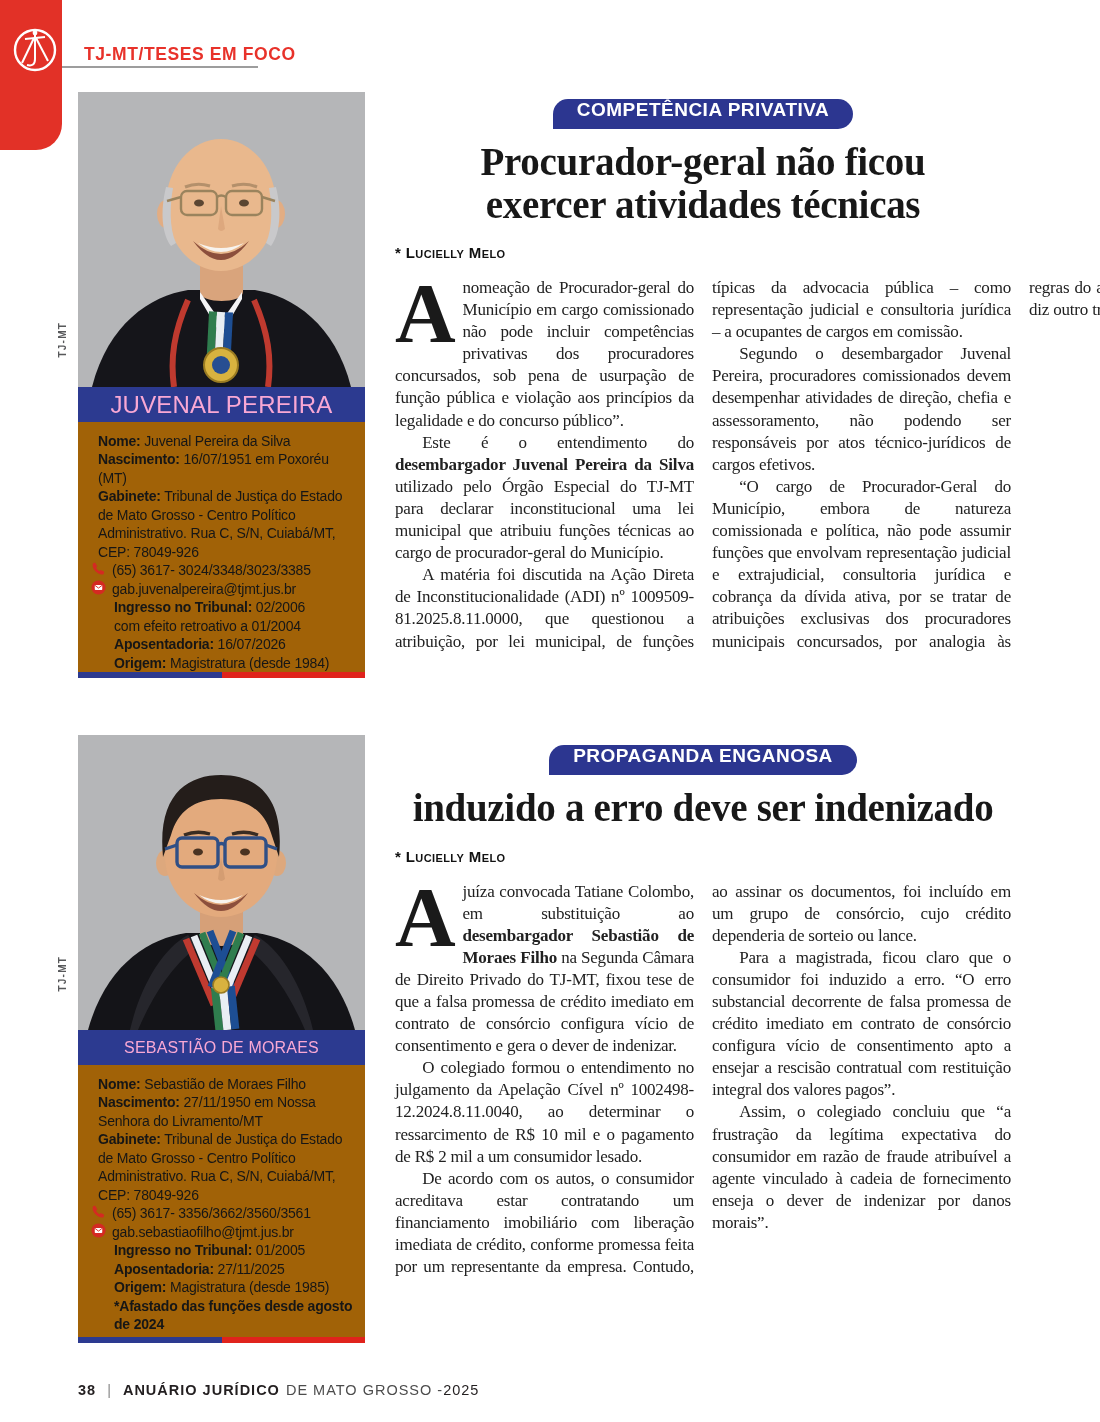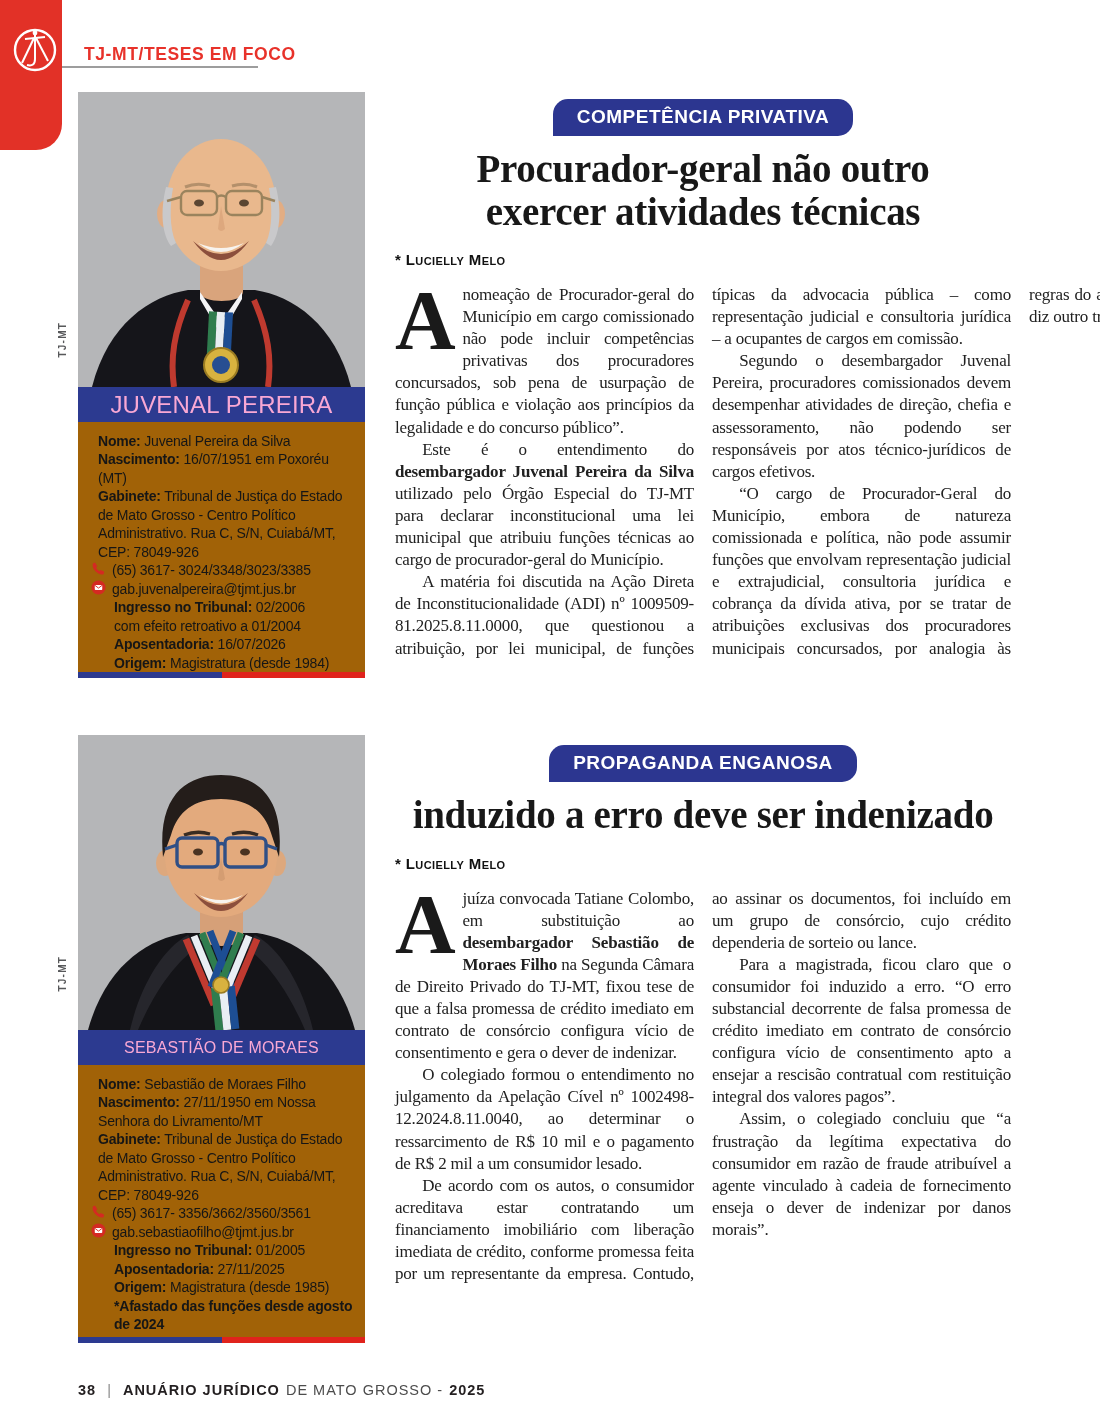--- a/index.html
+++ b/index.html
@@ -28,21 +28,21 @@
   .note{font-weight:bold;}
   .cardfoot{height:6px;display:flex;}
   .cardfoot .fnavy{flex:1;background:#2c3a90;}
   .cardfoot .fred{flex:1;background:#e0231c;}
   .vcap{position:absolute;left:57px;writing-mode:vertical-rl;transform:rotate(180deg);
         font-size:10px;font-weight:bold;color:#57585a;letter-spacing:1.2px;}
 
   
   .article{position:absolute;left:395px;width:616px;}
   .badge{width:fit-content;margin:3px auto 0;background:#2c3690;color:#fff;font-weight:bold;
-         font-size:19px;letter-spacing:.5px;padding:7px 24px 8px;border-radius:15px 15px 15px 0;}
+         font-size:19px;letter-spacing:.5px;padding:0 24px 8px;border-radius:15px 15px 15px 0;}
   .headline{margin:12px 0 0;text-align:center;font-family:"Liberation Serif",serif;
             font-weight:bold;font-size:39px;line-height:1.09;color:#181818;letter-spacing:-.3px;}
   .byline{margin:18px 0 0;font-weight:bold;font-size:15px;font-variant:small-caps;
           letter-spacing:.4px;color:#111;}
   .abody{margin-top:16px;columns:2;column-gap:18px;column-fill:auto;
          font-family:"Liberation Serif",serif;font-size:17px;line-height:1.3;
          letter-spacing:-.2px;text-align:justify;color:#212121;}
   .abody p{margin:0;text-indent:1.6em;}
   .abody p.lead{text-indent:0;}
   .dropcap{float:left;font-size:84px;line-height:.72;padding:7px 7px 0 0;font-weight:bold;
@@ -50,21 +50,21 @@
   .a1 .abody{height:394px;}
   .a2 .abody{height:414px;}
 
   
   .pfooter{position:absolute;left:78px;top:1382px;display:flex;align-items:baseline;
            font-size:14.5px;letter-spacing:1px;color:#231f20;}
   .pfooter .pnum{font-weight:bold;}
   .pfooter .sep{color:#8a8a8a;font-weight:normal;margin:0 11px;}
   .pfooter .pbold{font-weight:bold;}
   .pfooter .prest{color:#4c4c4c;margin-left:6px;}
-  .pfooter .pyear{font-weight:bold;margin-left:6px;}
+  .pfooter .pyear{font-weight:normal;}
 </style>
 </head>
 <body>
 
 <div class="page">
 
   <div class="redbar">
     <svg width="46" height="52" viewBox="0 0 46 52">
       <circle cx="23" cy="26" r="20" fill="none" stroke="#ffffff" stroke-width="2.4"></circle>
       <g fill="none" stroke="#ffffff" stroke-width="2">
@@ -150,21 +150,21 @@
     <div class="cardfoot">
       <span class="fnavy"></span>
         <span class="fred"></span>
     </div>
   </aside>
   <div class="vcap" style="top:322px">TJ-MT</div>
 
   <section class="article a1" style="top:96px">
     <div class="badge">COMPETÊNCIA PRIVATIVA</div>
     <h1 class="headline">
-      <div>Procurador-geral não outro</div>
+      <div>Procurador-geral não ficou</div>
       <div>exercer atividades técnicas</div>
     </h1>
     <div class="byline">* Lucielly Melo</div>
     <div class="abody">
       <p class="lead"><span class="dropcap">A</span><span>nomeação de Procurador-geral do Município em cargo comissionado não pode incluir competências privativas dos procuradores concursados, sob pena de usurpação de função pública e violação aos princípios da legalidade e do concurso público”.</span></p>
       <p><span>Este é o entendimento do </span><b>desembargador Juvenal Pereira da Silva</b><span> utilizado pelo Órgão Especial do TJ-MT para declarar inconstitucional uma lei municipal que atribuiu funções técnicas ao cargo de procurador-geral do Município.</span></p>
       <p>A matéria foi discutida na Ação Direta de Inconstitucionalidade (ADI) nº 1009509-81.2025.8.11.0000, que questionou a atribuição, por lei municipal, de funções típicas da advocacia pública – como representação judicial e consultoria jurídica – a ocupantes de cargos em comissão.</p>
       <p>Segundo o desembargador Juvenal Pereira, procuradores comissionados devem desempenhar atividades de direção, chefia e assessoramento, não podendo ser responsáveis por atos técnico-jurídicos de cargos efetivos.</p>
       <p>“O cargo de Procurador-Geral do Município, embora de natureza comissionada e política, não pode assumir funções que envolvam representação judicial e extrajudicial, consultoria jurídica e cobrança da dívida ativa, por se tratar de atribuições exclusivas dos procuradores municipais concursados, por analogia às regras do art. 111, caput, e § 1º, da CEMT”, diz outro trecho do acórdão.</p>
     </div>

